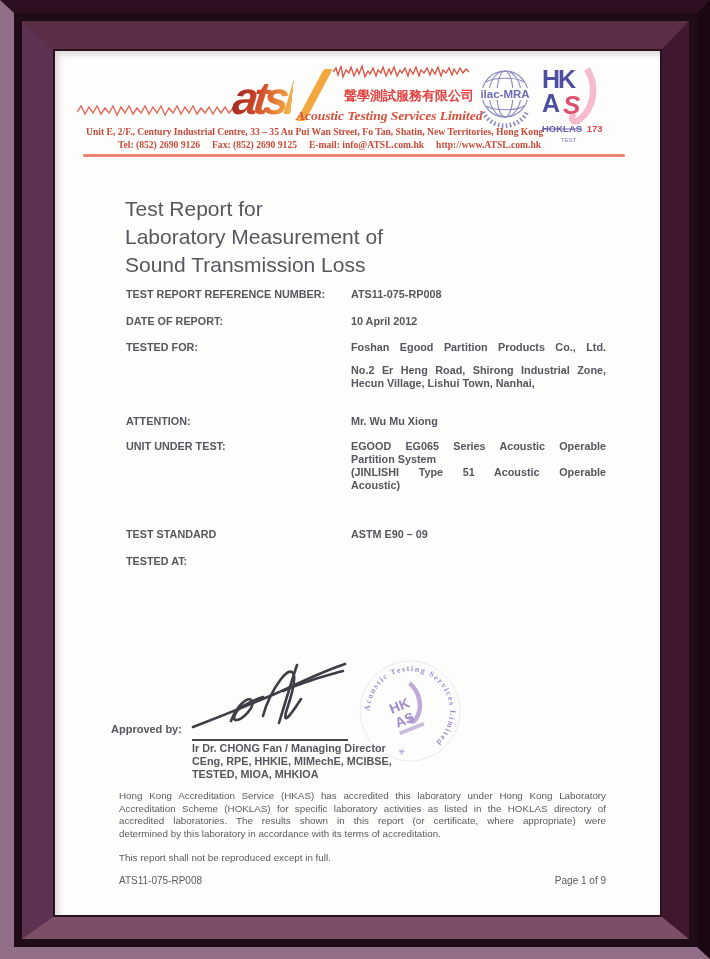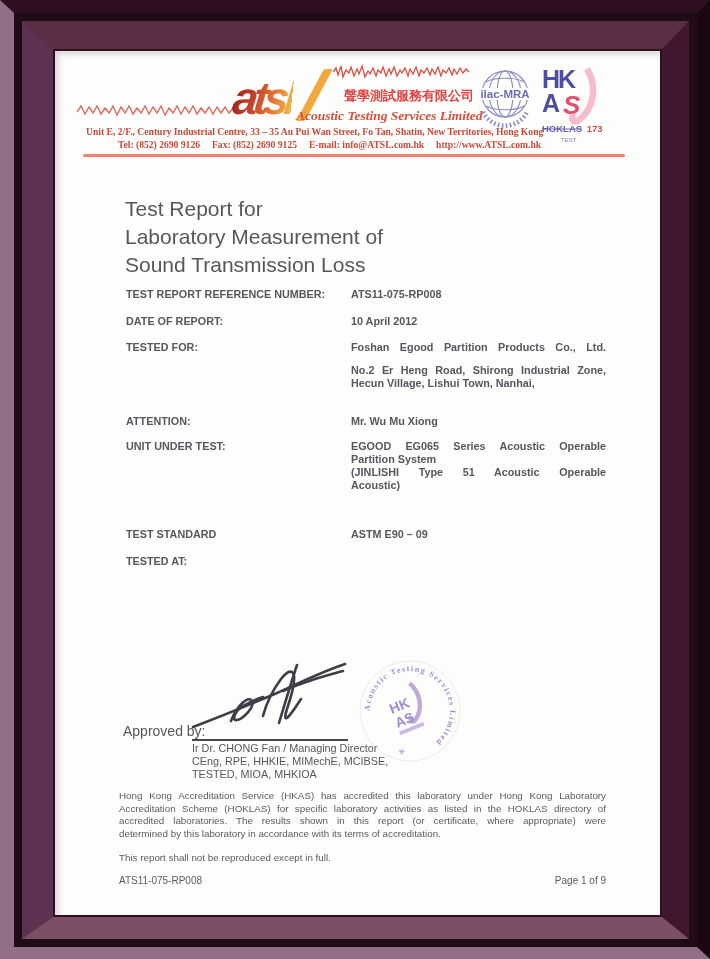--- a/index.html
+++ b/index.html
@@ -42,24 +42,24 @@
 
   
   .title{left:70px;top:144px;font-size:21px;font-weight:normal;color:#55575f;line-height:28px;}
 
   
   .lbl{left:71px;font-size:10.8px;font-weight:bold;color:#55575f;white-space:nowrap;}
   .val{left:296px;width:255px;font-size:10.8px;font-weight:bold;color:#55575f;line-height:13px;}
   .jl{text-align:justify;text-align-last:justify;}
 
   
-  .approved{left:68px;top:672px;font-size:14px;font-weight:normal;color:#55575f;}
+  .approved{left:56px;top:672px;font-size:11px;font-weight:bold;color:#55575f;}
   .sig{left:134px;top:608px;}
   .sigline{left:137px;top:688px;width:156px;height:2px;background:#46474e;}
-  .name-blk{left:137px;top:691px;font-size:10.8px;font-weight:normal;color:#55575f;line-height:13px;white-space:nowrap;}
+  .name-blk{left:137px;top:691px;font-size:10.8px;font-weight:bold;color:#55575f;line-height:13px;white-space:nowrap;}
   .stamp{left:299px;top:604px;opacity:.82;mix-blend-mode:multiply;}
 
   
   .acc{left:64px;top:739px;width:487px;font-size:9.8px;color:#5a5b61;line-height:12.6px;}
   .note{left:64px;top:801px;font-size:9.8px;color:#5a5b61;}
   .pagerow{left:64px;top:824px;width:487px;display:flex;justify-content:space-between;
     font-size:10px;color:#5a5b61;}
 </style>
 </head>
 <body>

